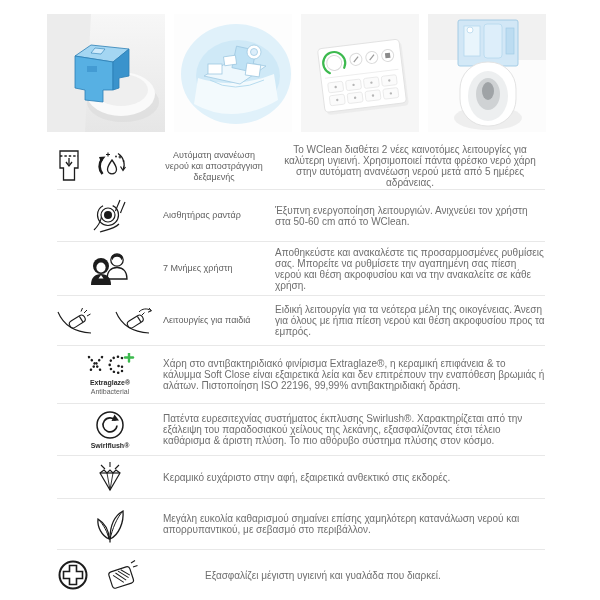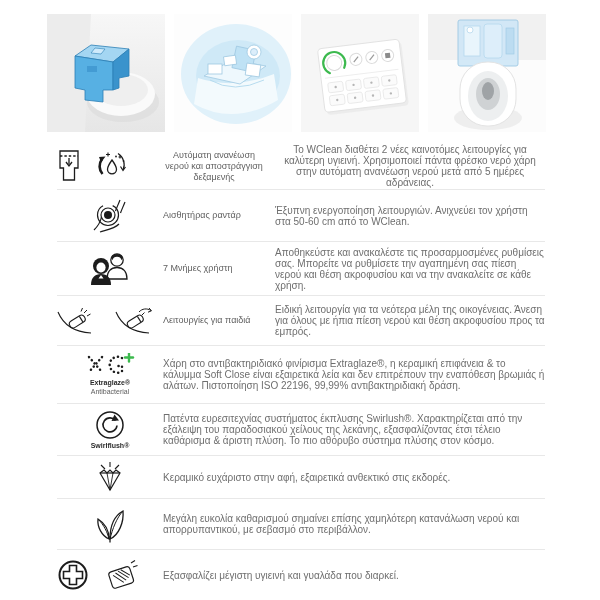--- a/index.html
+++ b/index.html
@@ -9,21 +9,21 @@
   
   .gallery{display:flex;justify-content:space-between;padding:14px 54px 0 47px;}
   .tile{width:118px;height:118px;flex:none;overflow:hidden;}
   .tile svg{display:block;}
 
   
   .features{margin:11px 55px 0 57px;}
   .row{display:flex;align-items:center;border-bottom:1px solid #e8e8e8;box-sizing:border-box;}
   .row:last-child{border-bottom:none;}
   .r1{height:47px;text-align:center;} .r2{height:52px;} .r3{height:54px;} .r4{height:50px;}
-  .r5{height:58px;} .r6{height:52px;} .r7{height:51px;} .r8{height:43px;} .r9{height:50px;}
+  .r5{height:58px;} .r6{height:52px;} .r7{height:51px;} .r8{height:43px;} .r9{height:50px;gap:42px;}
   .icons{width:106px;flex:none;display:flex;align-items:center;gap:14px;}
   .icons.center{justify-content:center;gap:10px;}
   .title{width:112px;flex:none;font-size:9px;color:#616161;line-height:11px;padding-right:10px;box-sizing:border-box;}
   .desc{flex:1;font-size:10px;color:#6e6e6e;line-height:11px;}
   .logo{display:flex;flex-direction:column;align-items:center;line-height:8px;}
   .logo-name{font-size:7px;font-weight:bold;color:#2b2b2b;margin-top:2px;}
   .logo-sub{font-size:7px;color:#5d5d5d;margin-top:1px;}
   .ic{display:inline-flex;}
 </style>
 </head>

